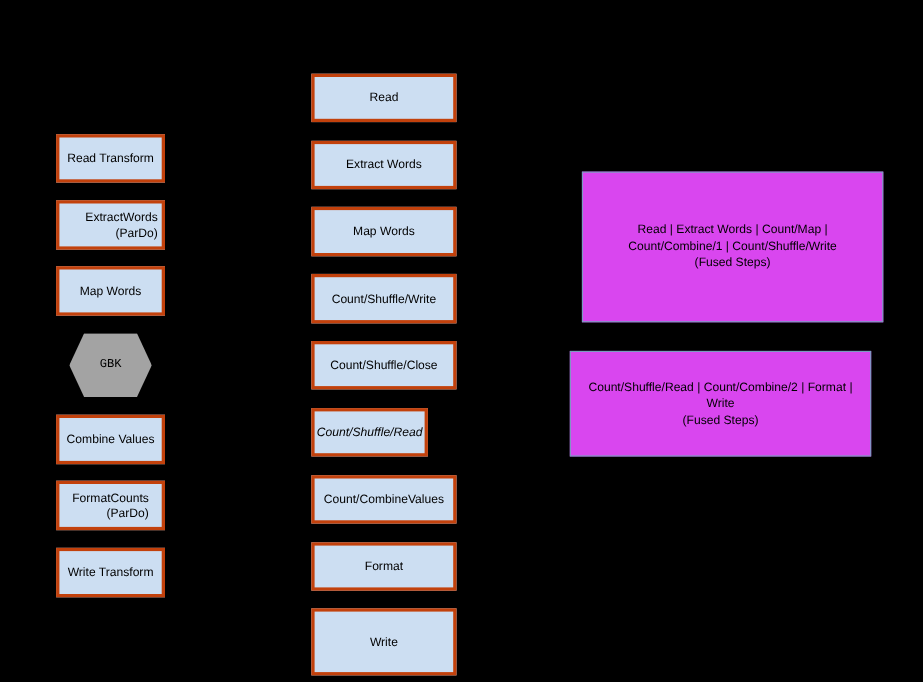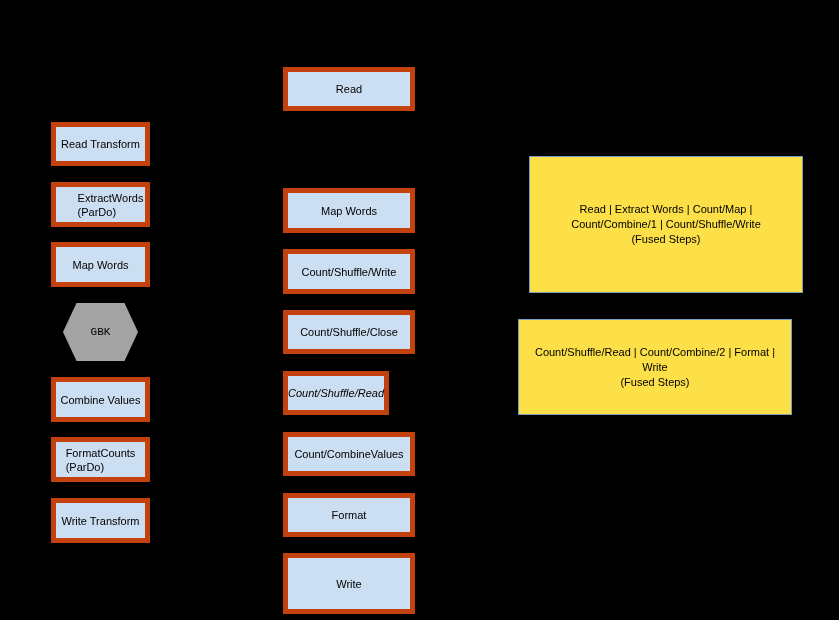--- a/index.html
+++ b/index.html
@@ -12,25 +12,25 @@
     width: 839px;
     height: 620px;
     background: #000000;
     font-family: "Liberation Sans", sans-serif;
     overflow: hidden;
   }
   .node {
     position: absolute;
     box-sizing: border-box;
     background: #ccdef2;
-    border: 5px solid #c2410c;
+    border: 3px solid #c2410c;
     color: #000000;
     font-size: 11px;
     line-height: 14px;
-    text-align: left;
+    text-align: right;
     display: flex;
     align-items: center;
     justify-content: center;
     padding: 2px 4px;
     white-space: pre-line;
   }
   .hex {
     position: absolute;
     box-sizing: border-box;
     background: #a3a3a3;
@@ -40,21 +40,21 @@
     text-align: center;
     display: flex;
     align-items: center;
     justify-content: center;
     clip-path: polygon(18% 0%, 82% 0%, 100% 50%, 82% 100%, 18% 100%, 0% 50%);
     font-family: Liberation Mono, monospace;
   }
   .fused {
     position: absolute;
     box-sizing: border-box;
-    background: #fde047;
+    background: #d946ef;
     border: 1px solid #7a9cc0;
     color: #000000;
     font-size: 11px;
     line-height: 15px;
     text-align: center;
     display: flex;
     align-items: center;
     justify-content: center;
     padding: 6px 10px;
     white-space: pre-line;
@@ -67,20 +67,21 @@
     <div class="node" style="left: 51px; top: 122px; width: 99px; height: 44px;">Read Transform</div>
     <div class="node" style="left: 51px; top: 182px; width: 99px; height: 45px; padding-left: 24px;">ExtractWords
 (ParDo)</div>
     <div class="node" style="left: 51px; top: 242px; width: 99px; height: 45px;">Map Words</div>
     <div class="hex" style="left: 63px; top: 303px; width: 75px; height: 58px;">GBK</div>
     <div class="node" style="left: 51px; top: 377px; width: 99px; height: 45px;">Combine Values</div>
     <div class="node" style="left: 51px; top: 437px; width: 99px; height: 45px;">FormatCounts
 (ParDo)</div>
     <div class="node" style="left: 51px; top: 498px; width: 99px; height: 45px;">Write Transform</div>
     <div class="node" style="left: 283px; top: 67px; width: 132px; height: 44px;">Read</div>
+    <div class="node" style="left: 283px; top: 128px; width: 132px; height: 44px;">Extract Words</div>
     <div class="node" style="left: 283px; top: 188px; width: 132px; height: 45px;">Map Words</div>
     <div class="node" style="left: 283px; top: 249px; width: 132px; height: 45px;">Count/Shuffle/Write</div>
     <div class="node" style="left: 283px; top: 310px; width: 132px; height: 44px;">Count/Shuffle/Close</div>
     <div class="node" style="left: 283px; top: 371px; width: 106px; height: 44px; font-style: italic;">Count/Shuffle/Read</div>
     <div class="node" style="left: 283px; top: 432px; width: 132px; height: 44px;">Count/CombineValues</div>
     <div class="node" style="left: 283px; top: 493px; width: 132px; height: 44px;">Format</div>
     <div class="node" style="left: 283px; top: 553px; width: 132px; height: 61px;">Write</div>
     <div class="fused" style="left: 529px; top: 156px; width: 274px; height: 137px;">Read | Extract Words | Count/Map | Count/Combine/1 | Count/Shuffle/Write
 (Fused Steps)</div>
     <div class="fused" style="left: 518px; top: 319px; width: 274px; height: 96px;">Count/Shuffle/Read | Count/Combine/2 | Format | Write

